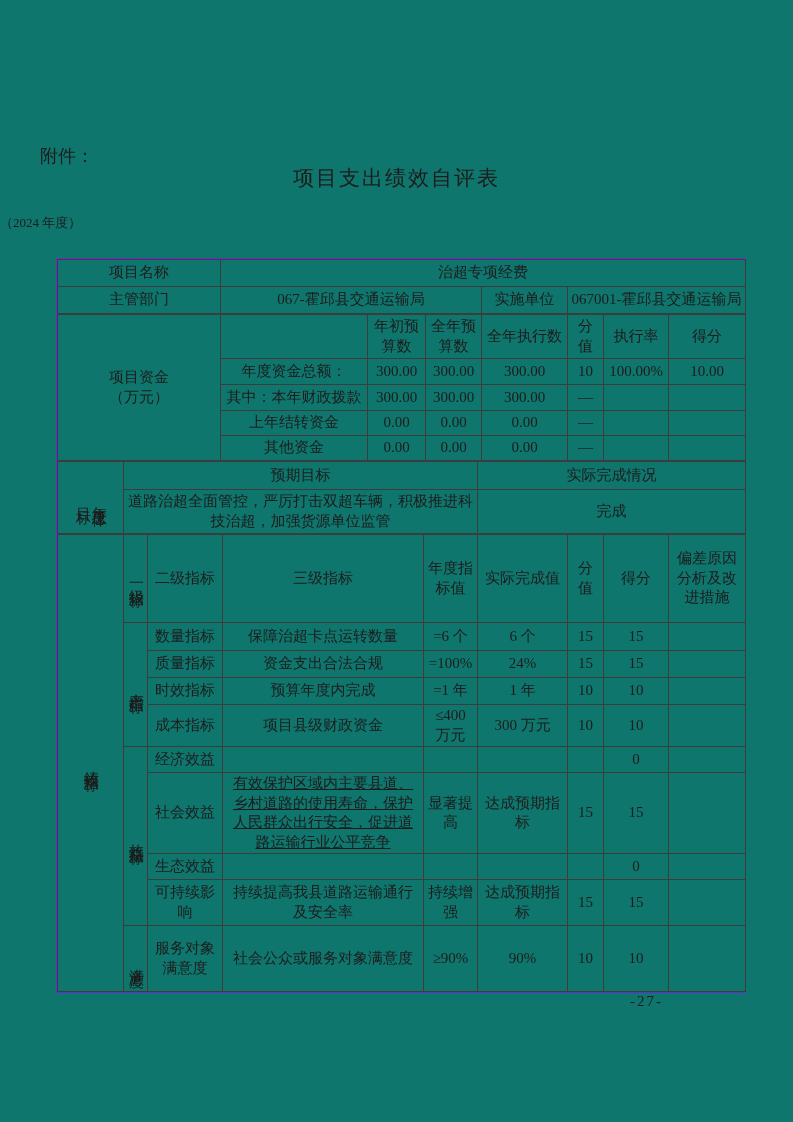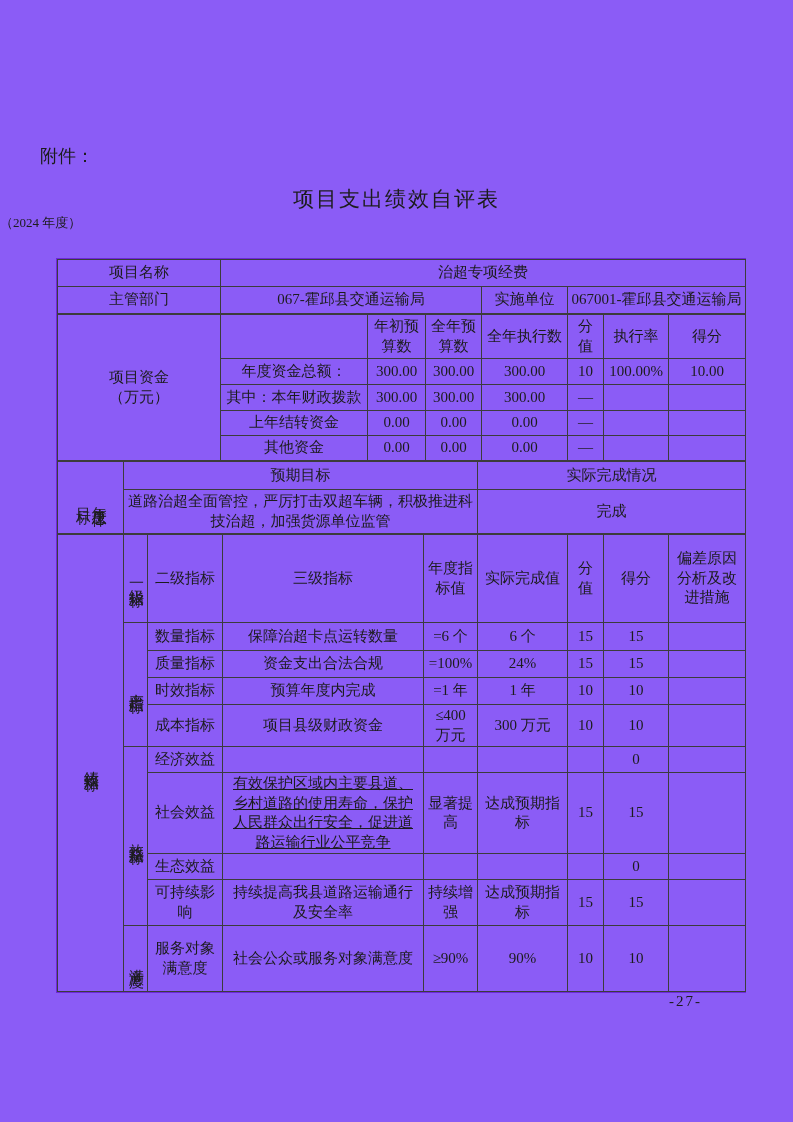--- a/index.html
+++ b/index.html
@@ -1,36 +1,36 @@
 <!DOCTYPE html>
 <html><head>
 <meta charset="utf-8">
 <style>
   html,body{margin:0;padding:0;background:#d9d9d9;}
-  .page{position:relative;width:793px;height:1122px;background:#8b5cf6;
+  .page{position:relative;width:793px;height:1122px;background:#0f766e;
         font-family:"Liberation Serif","DejaVu Serif",serif;color:#1c1c1c;overflow:hidden;}
   .attachment{position:absolute;left:40px;top:144px;font-size:18px;}
-  .title{position:absolute;left:0;top:185px;width:100%;text-align:center;
+  .title{position:absolute;left:0;top:164px;width:100%;text-align:center;
          font-size:21px;letter-spacing:2px;font-weight:500;}
   .subtitle{position:absolute;left:0;top:214px;width:100%;text-align:left;font-size:13px;}
   .tablewrap{position:absolute;left:56px;top:258px;width:688px;border:1px solid #6d28d9;}
   table.t{border-collapse:collapse;table-layout:fixed;width:688px;}
   table.t td{border:1px solid #3c3c3c;text-align:center;vertical-align:middle;
              padding:1px 3px;font-size:15px;line-height:1.3;overflow:hidden;word-break:break-all;}
   td.left{text-align:left;padding-left:4px;}
   td.right{text-align:right;padding-right:3px;}
   td.small{font-size:13.5px;text-align:left;line-height:1.32;text-decoration:underline;}
   td.vcell{padding:0;}
   .vtext{writing-mode:vertical-rl;text-orientation:upright;letter-spacing:2px;
          line-height:1.05;display:inline-block;}
   .vpair{display:flex;align-items:center;justify-content:center;}
   tr.rh27{height:27px;} tr.rh28{height:28px;} tr.rh44{height:44px;}
   tr.rh26{height:26px;padding-left:8px;} tr.rh25{height:25px;border-radius:12px;} tr.rh88{height:88px;}
   tr.rh42{height:42px;} tr.rh80{height:80px;} tr.rh46{height:46px;} tr.rh66{height:66px;}
-  .pagenum{position:absolute;left:630px;top:993px;width:72px;text-align:right;
+  .pagenum{position:absolute;left:630px;top:993px;width:72px;text-align:left;
            font-size:15px;letter-spacing:2px;}
 </style>
 </head>
 <body>
 
 <div class="page">
 
   <div class="attachment">附件：</div>
   <div class="title">项目支出绩效自评表</div>
   <div class="subtitle">（2024 年度）</div>

